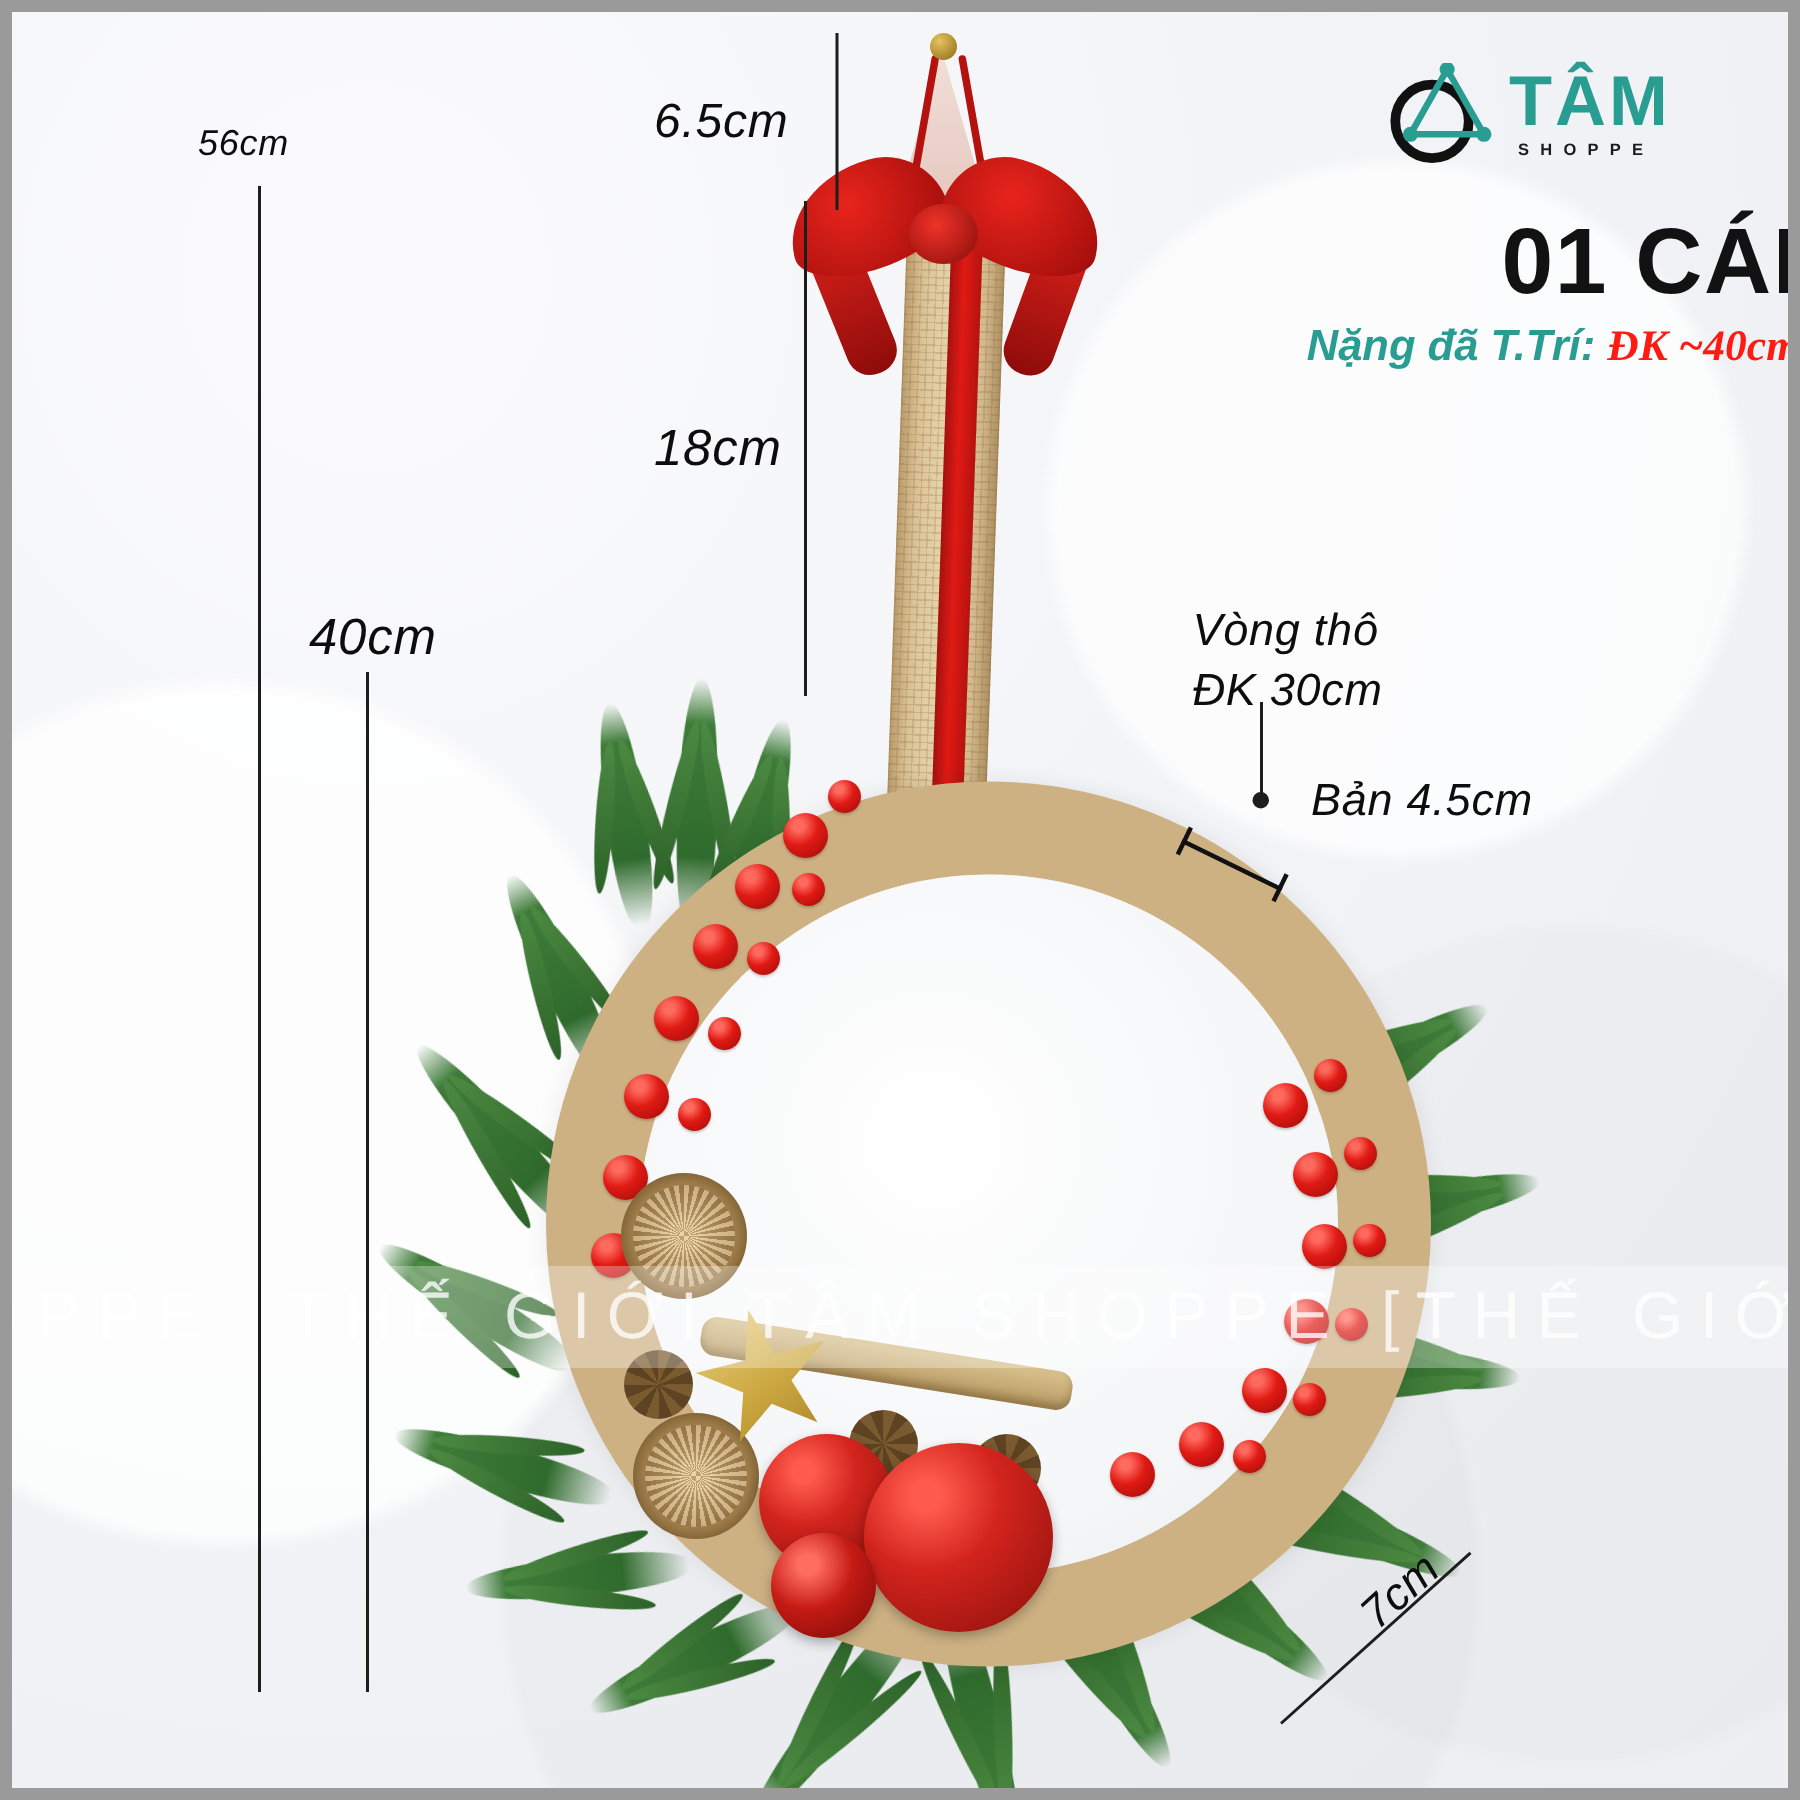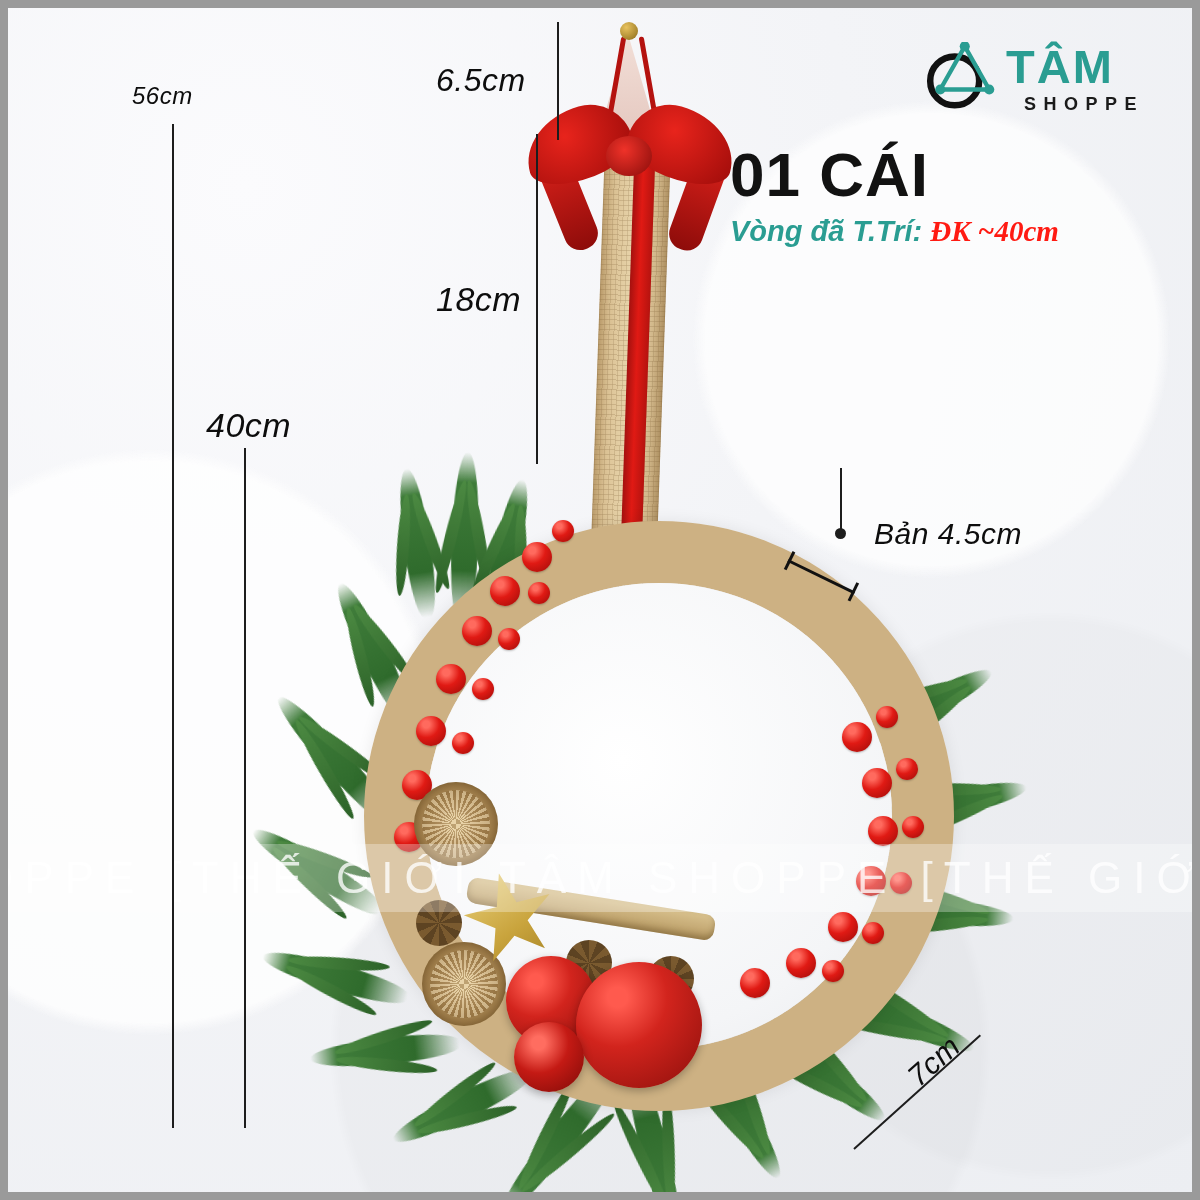--- a/index.html
+++ b/index.html
@@ -32,26 +32,26 @@
   
   #logo{ left:912px; top:28px; width:215px; height:92px; }
   #logo .mark{position:absolute;left:0;top:6px;width:78px;height:72px;}
   #logo .wordmark{
     position:absolute;left:86px;top:6px;
     font-size:47px;font-weight:700;letter-spacing:2px;color:#2a9d92;
     line-height:50px;
   }
   #logo .sub{
     position:absolute;left:92px;top:58px;
-    font-size:18px;font-weight:700;letter-spacing:7.5px;color:#1b1b1b;margin-left:12px;
+    font-size:11px;font-weight:700;letter-spacing:7.5px;color:#1b1b1b;
   }
 
   
   #headline{
-    left:722px;top:132px;width:470px;text-align:left;
+    left:722px;top:132px;width:470px;text-align:right;
   }
   #headline .big{
     font-size:62px;font-weight:800;color:#121212;letter-spacing:1px;line-height:70px;
   }
   #headline .row{
     font-size:29px;font-weight:700;font-style:italic;line-height:43px;white-space:nowrap;
   }
   #headline .row .lbl{color:#2a9d92;}
   #headline .row .val{color:#ff1a12;font-family:Liberation Serif, serif;}
 
@@ -364,27 +364,31 @@
   <div id="leader-dot" class="abs"></div>
   <div id="ban-bar" class="abs"></div>
   <div id="diag7" class="abs"></div>
 
   <div id="lbl-56" class="abs anno">56cm</div>
   <div id="lbl-40" class="abs anno">40cm</div>
   <div id="lbl-65" class="abs anno">6.5cm</div>
   <div id="lbl-18" class="abs anno">18cm</div>
   <div id="lbl-7" class="abs anno">7cm</div>
 
+  <div id="ring-note" class="abs anno">
+    <div>Vòng thô</div>
+    <div>ĐK 30cm</div>
+  </div>
   <div id="ban-note" class="abs anno">Bản 4.5cm</div>
 
 
   <div id="headline" class="abs">
     <div class="big">01 CÁI</div>
     <div class="row">
-      <span class="lbl">Vòng đã T.Trí:</span>
+      <span class="lbl">Nặng đã T.Trí:</span>
       <span class="val">ĐK ~40cm</span>
     </div>
   </div>
 
   <div id="logo" class="abs">
     <svg class="mark" viewBox="0 0 100 100">
       <circle cx="44" cy="54" r="34" fill="none" stroke="#111" stroke-width="9"></circle>
       <path d="M58 6 L92 66 L24 66 Z" fill="none" stroke="#2a9d92" stroke-width="6"></path>
       <circle cx="58" cy="6" r="7" fill="#2a9d92"></circle>
       <circle cx="92" cy="66" r="7" fill="#2a9d92"></circle>

